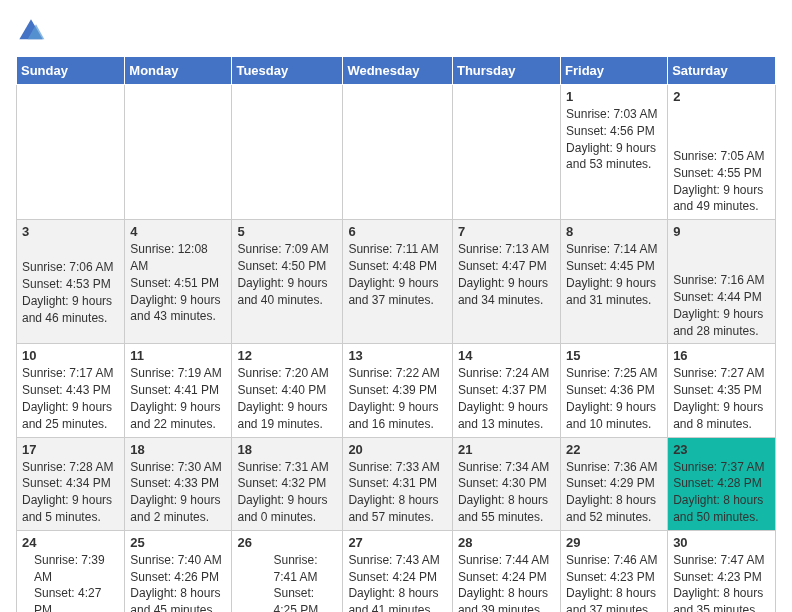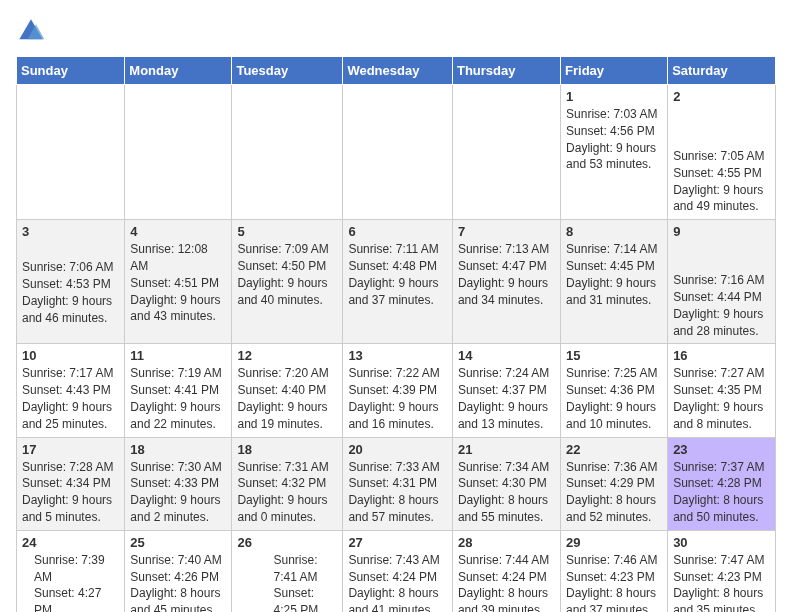--- a/index.html
+++ b/index.html
@@ -257,21 +257,21 @@
           <div class="day-info" style="white-space: pre-line;">Sunrise: 7:34 AM
 Sunset: 4:30 PM
 Daylight: 8 hours and 55 minutes.</div>
         </td>
         <td style="background: rgb(242, 242, 242);">
           <span class="day-num">22</span>
           <div class="day-info" style="white-space: pre-line;">Sunrise: 7:36 AM
 Sunset: 4:29 PM
 Daylight: 8 hours and 52 minutes.</div>
         </td>
-        <td style="background: #c4b5fd;">
+        <td style="background: #14b8a6;">
           <span class="day-num">23</span>
           <div class="day-info" style="white-space: pre-line;">Sunrise: 7:37 AM
 Sunset: 4:28 PM
 Daylight: 8 hours and 50 minutes.</div>
         </td>
       </tr>
       <tr>
         <td>
           <span class="day-num">24</span>
           <div class="day-info" style="white-space: pre-line; margin-left: 12px;">Sunrise: 7:39 AM

